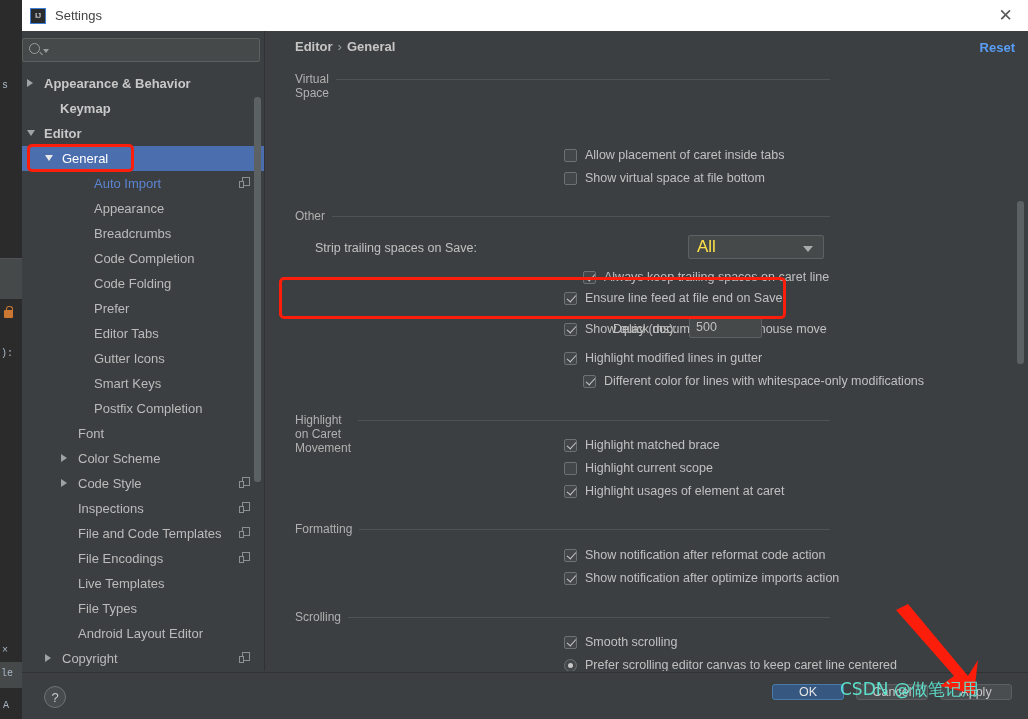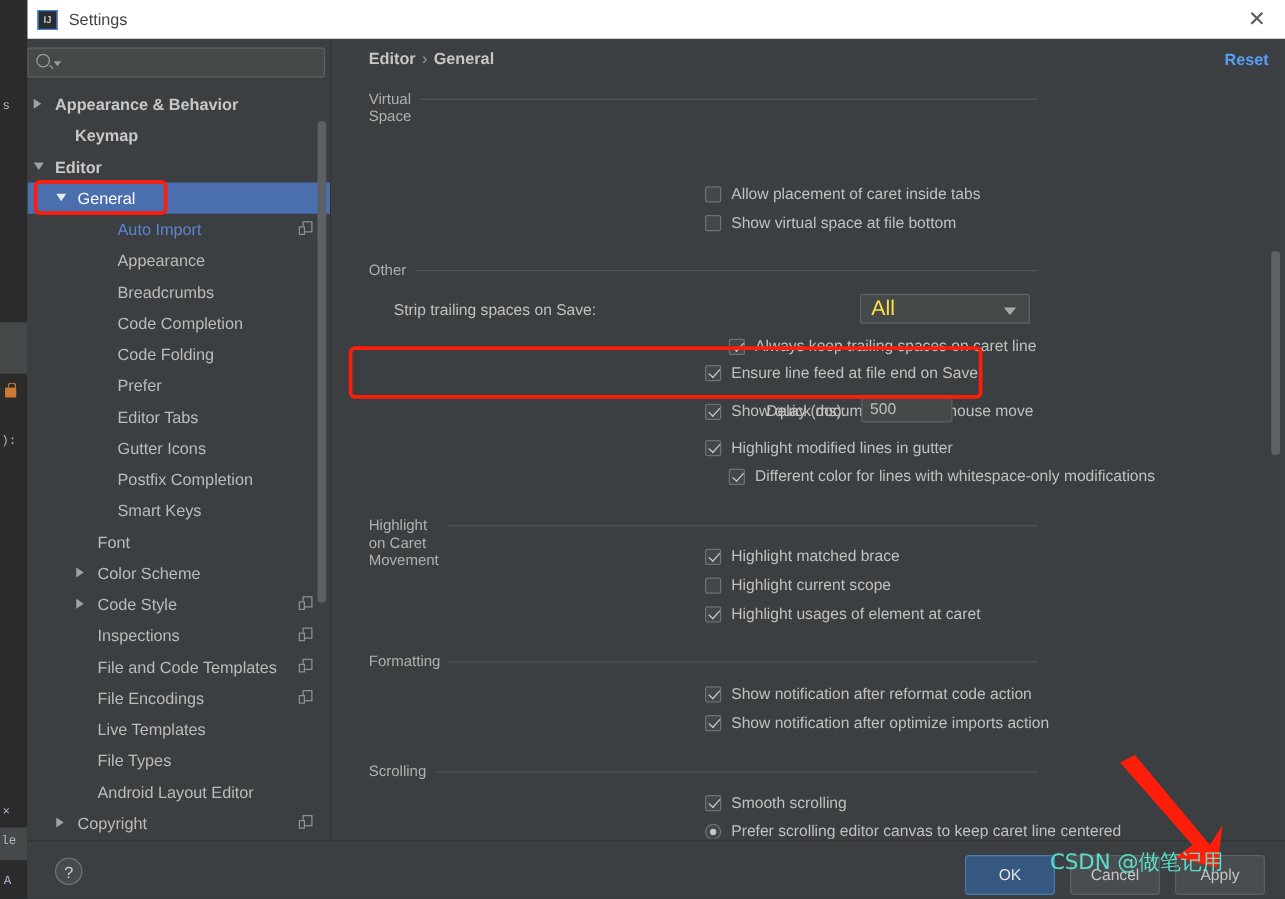--- a/index.html
+++ b/index.html
@@ -295,21 +295,21 @@
   }
   .help-btn {
     position: absolute; left: 22px; top: 13px;
     width: 22px; height: 22px; border-radius: 50%;
     border: 1px solid #6f7376; background: #474b4d;
     color: #c9c9c9; font-size: 13px;
     display: flex; align-items: center; justify-content: center;
   }
   .btn {
     position: absolute; top: 11px;
-    height: 32px; border-radius: 3px;
+    height: 16px; border-radius: 3px;
     font-size: 12.5px; display: flex;
     align-items: center; justify-content: center;
     font-family: "Liberation Sans", sans-serif;
   }
   .btn.primary {
     background: #365880; border: 1px solid #4a7aab; color: #e4e4e4;
     width: 72px; right: 184px;
   }
   .btn.normal {
     background: #4a4d4f; border: 1px solid #5c6063; color: #c5c5c5;
@@ -405,24 +405,24 @@
           <div class="tree-row">
             <span class="label" style="margin-left: 72px;">Prefer</span>
           </div>
           <div class="tree-row">
             <span class="label" style="margin-left: 72px;">Editor Tabs</span>
           </div>
           <div class="tree-row">
             <span class="label" style="margin-left: 72px;">Gutter Icons</span>
           </div>
           <div class="tree-row">
+            <span class="label" style="margin-left: 72px;">Smart Keys</span>
+          </div>
+          <div class="tree-row">
             <span class="label" style="margin-left: 72px;">Postfix Completion</span>
-          </div>
-          <div class="tree-row">
-            <span class="label" style="margin-left: 72px;">Smart Keys</span>
           </div>
           <div class="tree-row">
             <span class="label" style="margin-left: 56px;">Font</span>
           </div>
           <div class="tree-row">
             <span class="arrow right" style="left: 39px; top: 8px;"></span>
             <span class="label" style="margin-left: 56px;">Color Scheme</span>
           </div>
           <div class="tree-row">
             <span class="arrow right" style="left: 39px; top: 8px;"></span>

